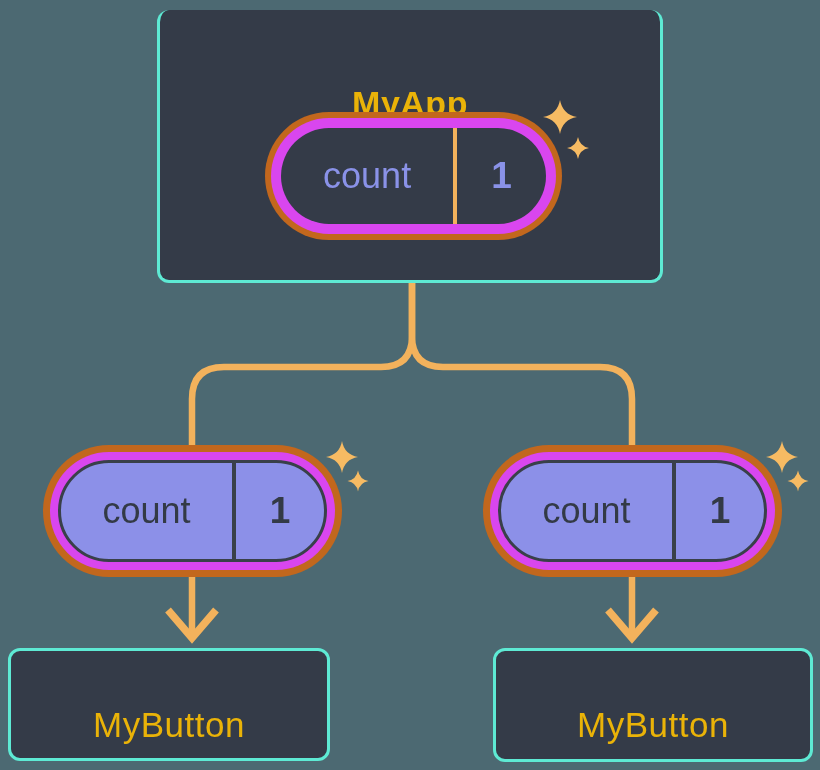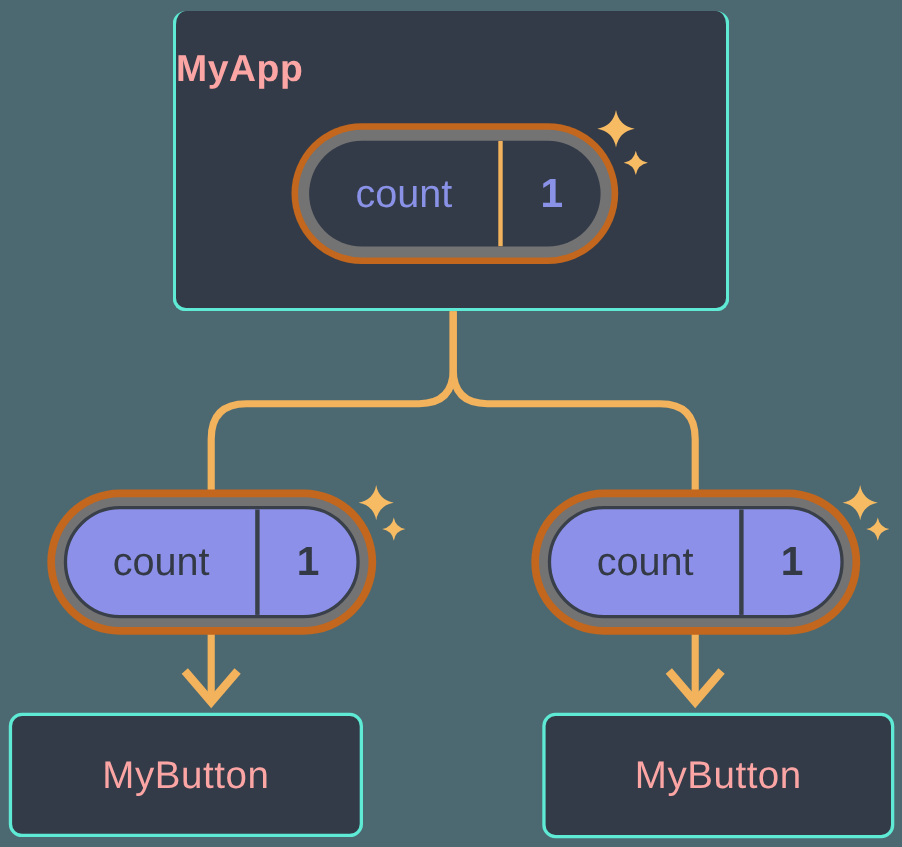--- a/index.html
+++ b/index.html
@@ -17,44 +17,45 @@
   .node {
     position: absolute;
     background: #343B48;
     border: 3px solid #5eead4;
     border-radius: 12px;
     box-sizing: border-box;
     z-index: 2;
   }
   .node-root { left: 157px; top: 10px; width: 506px; height: 273px; border-top: none; border-radius: 12px; }
   .node-title {
-    text-align: left;
-    color: #fca5a5;
+    text-align: center;
+    color: #eab308;
     font-size: 34px;
     font-weight: 600;
     letter-spacing: 0.5px;
     padding-top: 34px;
+    margin-top: 40px;
   }
   .node-child { display: flex; align-items: center; justify-content: center; }
   .node-child .node-title { padding-top: 0; font-weight: 500; font-size: 35px; }
   .node-child-1 { left: 8px;   top: 648px; width: 322px; height: 113px; }
   .node-child-2 { left: 493px; top: 648px; width: 320px; height: 114px; }
 
   
   .pill-outer {
     position: absolute;
     z-index: 3;
     background: #C2671D;
     border-radius: 999px;
     padding: 6px;
     box-sizing: border-box;
   }
   .pill-band {
     width: 100%; height: 100%;
-    background: #737373;
+    background: #d946ef;
     border-radius: 999px;
     padding: 10px;
     box-sizing: border-box;
   }
   .pill-core {
     width: 100%; height: 100%;
     border-radius: 999px;
     display: flex;
     overflow: hidden;
     box-sizing: border-box;

